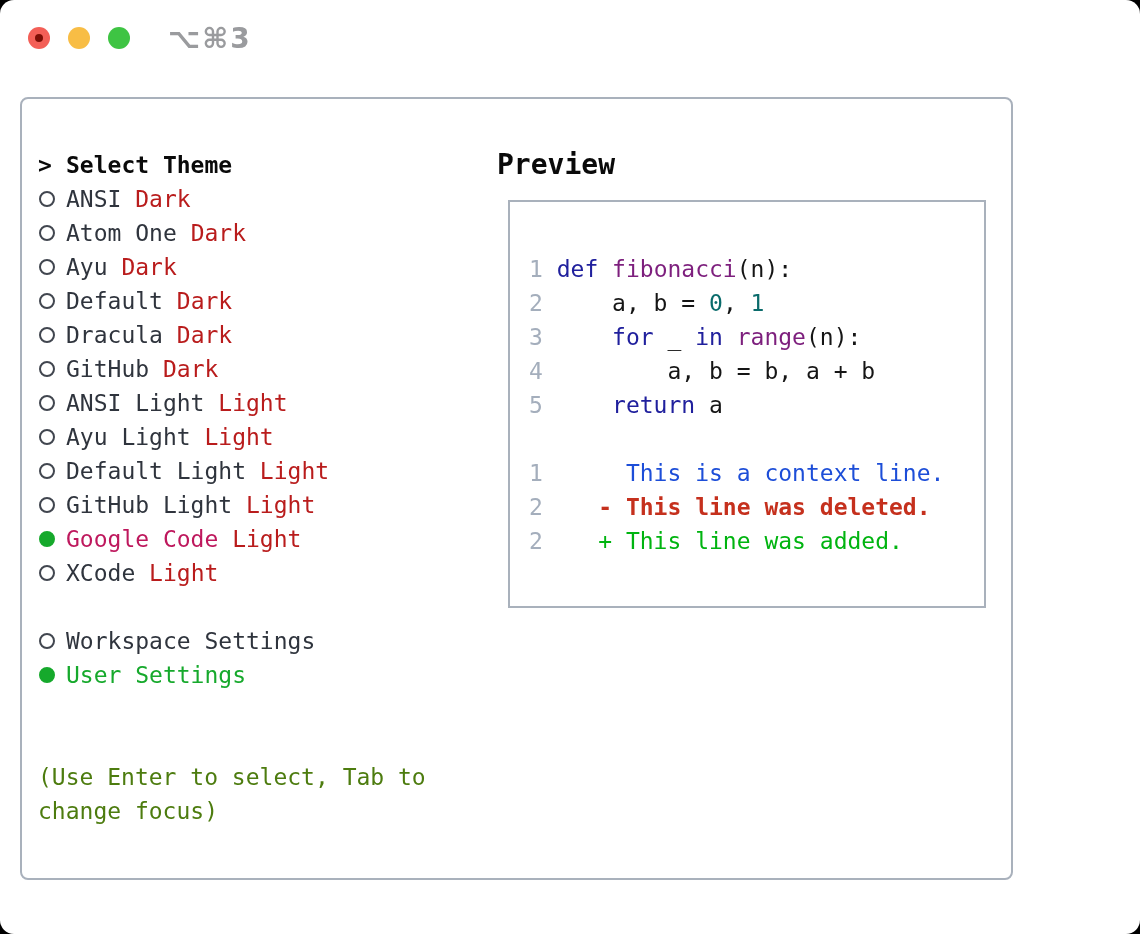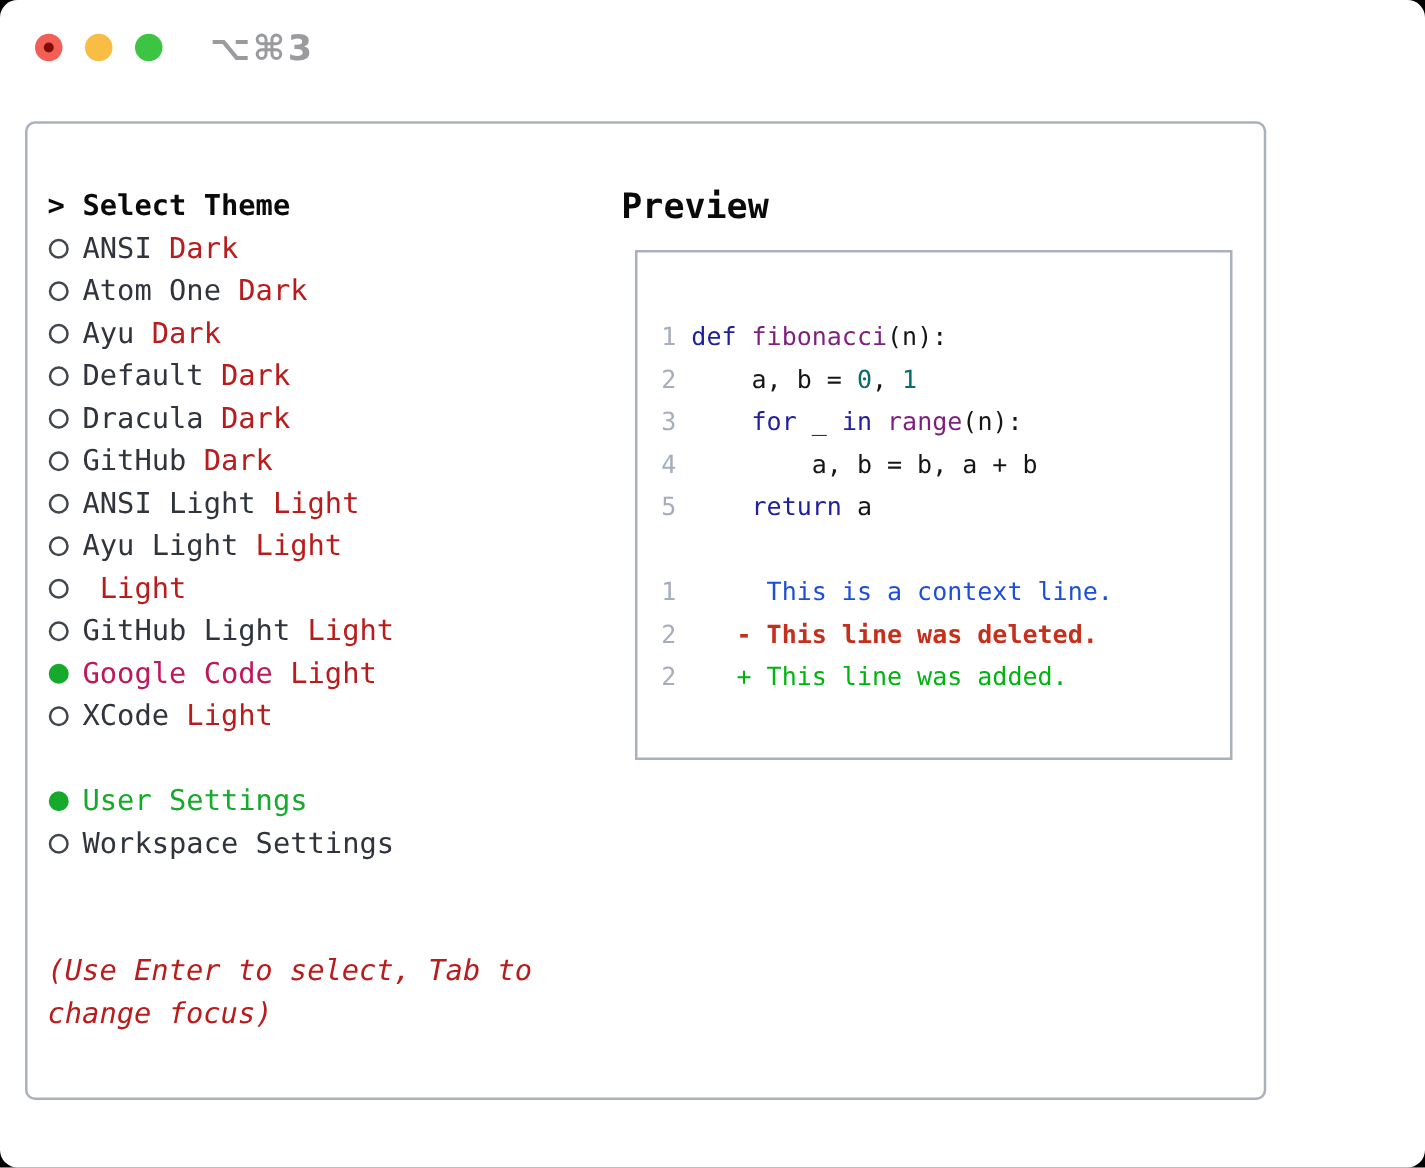--- a/index.html
+++ b/index.html
@@ -42,30 +42,30 @@
   .row.selected .radio{background:#16a92c;border-color:#16a92c;}
   .row.selected .item-name{color:#be185d;}
   .hdr{font-weight:bold;color:#0a0a0a;}
   .prompt{font-weight:bold;color:#0a0a0a;width:28px;flex:none;}
   .variant{color:#b91c1c;}
   .apply-block{position:absolute;left:16px;top:525px;}
   .apply-hdr{color:#111318;}
   .row.selected .apply-label{color:#16a92c;}
   .help{
     position:absolute;left:16px;top:661px;width:450px;
-    color:#b91c1c;font-size:23px;line-height:34px;white-space:pre-wrap;font-style:italic;
+    color:#4d7c0f;font-size:23px;line-height:34px;white-space:pre-wrap;
   }
   
   .preview-hdr{position:absolute;left:475px;top:49px;font-weight:bold;color:#0a0a0a;
     font-size:28px;line-height:34px;}
   .preview-box{
     position:absolute;left:486px;top:101px;width:478px;height:408px;
     border:2px solid #a9b1bc;box-sizing:border-box;overflow:hidden;
   }
-  .codepane{padding:50px 10px 0 19px;font-size:20px;line-height:34px;}
+  .codepane{padding:50px 10px 0 19px;font-size:23px;line-height:34px;}
   .code-line{height:34px;white-space:pre;}
   .gutter{display:inline-block;width:2ch;color:#a4aebc;}
   .tok-kwd{color:#20209d;}
   .tok-typ{color:#7d1f7d;}
   .tok-lit{color:#0a6b6b;}
   .tok-pln{color:#151515;}
   .tok-ctx{color:#1d4ed8;}
   .tok-del{color:#c5301d;font-weight:bold;}
   .tok-add{color:#00b410;}
 </style>
@@ -89,30 +89,30 @@
       </div>
 
     <div class="row"><span class="marker"><span class="radio"></span></span><span class="item-name">ANSI</span><span class="variant"> Dark</span></div>
         <div class="row"><span class="marker"><span class="radio"></span></span><span class="item-name">Atom One</span><span class="variant"> Dark</span></div>
         <div class="row"><span class="marker"><span class="radio"></span></span><span class="item-name">Ayu</span><span class="variant"> Dark</span></div>
         <div class="row"><span class="marker"><span class="radio"></span></span><span class="item-name">Default</span><span class="variant"> Dark</span></div>
         <div class="row"><span class="marker"><span class="radio"></span></span><span class="item-name">Dracula</span><span class="variant"> Dark</span></div>
         <div class="row"><span class="marker"><span class="radio"></span></span><span class="item-name">GitHub</span><span class="variant"> Dark</span></div>
         <div class="row"><span class="marker"><span class="radio"></span></span><span class="item-name">ANSI Light</span><span class="variant"> Light</span></div>
         <div class="row"><span class="marker"><span class="radio"></span></span><span class="item-name">Ayu Light</span><span class="variant"> Light</span></div>
-        <div class="row"><span class="marker"><span class="radio"></span></span><span class="variant"> Light</span></div>
+        <div class="row"><span class="marker"><span class="radio"></span></span><span class="item-name">Default Light</span><span class="variant"> Light</span></div>
         <div class="row"><span class="marker"><span class="radio"></span></span><span class="item-name">GitHub Light</span><span class="variant"> Light</span></div>
         <div class="row selected"><span class="marker"><span class="radio"></span></span><span class="item-name">Google Code</span><span class="variant"> Light</span></div>
         <div class="row"><span class="marker"><span class="radio"></span></span><span class="item-name">XCode</span><span class="variant"> Light</span></div>
       </div>
 
     <div class="apply-block mono">
 
-    <div class="row selected"><span class="marker"><span class="radio"></span></span><span class="apply-label item-name">User Settings</span></div>
-        <div class="row"><span class="marker"><span class="radio"></span></span><span class="apply-label item-name">Workspace Settings</span></div>
+    <div class="row"><span class="marker"><span class="radio"></span></span><span class="apply-label item-name">Workspace Settings</span></div>
+        <div class="row selected"><span class="marker"><span class="radio"></span></span><span class="apply-label item-name">User Settings</span></div>
       </div>
 
     <div class="help">(Use Enter to select, Tab to change focus)</div>
 
     <div class="preview-hdr">Preview</div>
 
     <div class="preview-box">
       <div class="codepane">
 
       <div class="code-line"><span class="gutter">1</span><span class="tok-kwd">def</span><span class="tok-pln"> </span><span class="tok-typ">fibonacci</span><span class="tok-pln">(n):</span></div>

